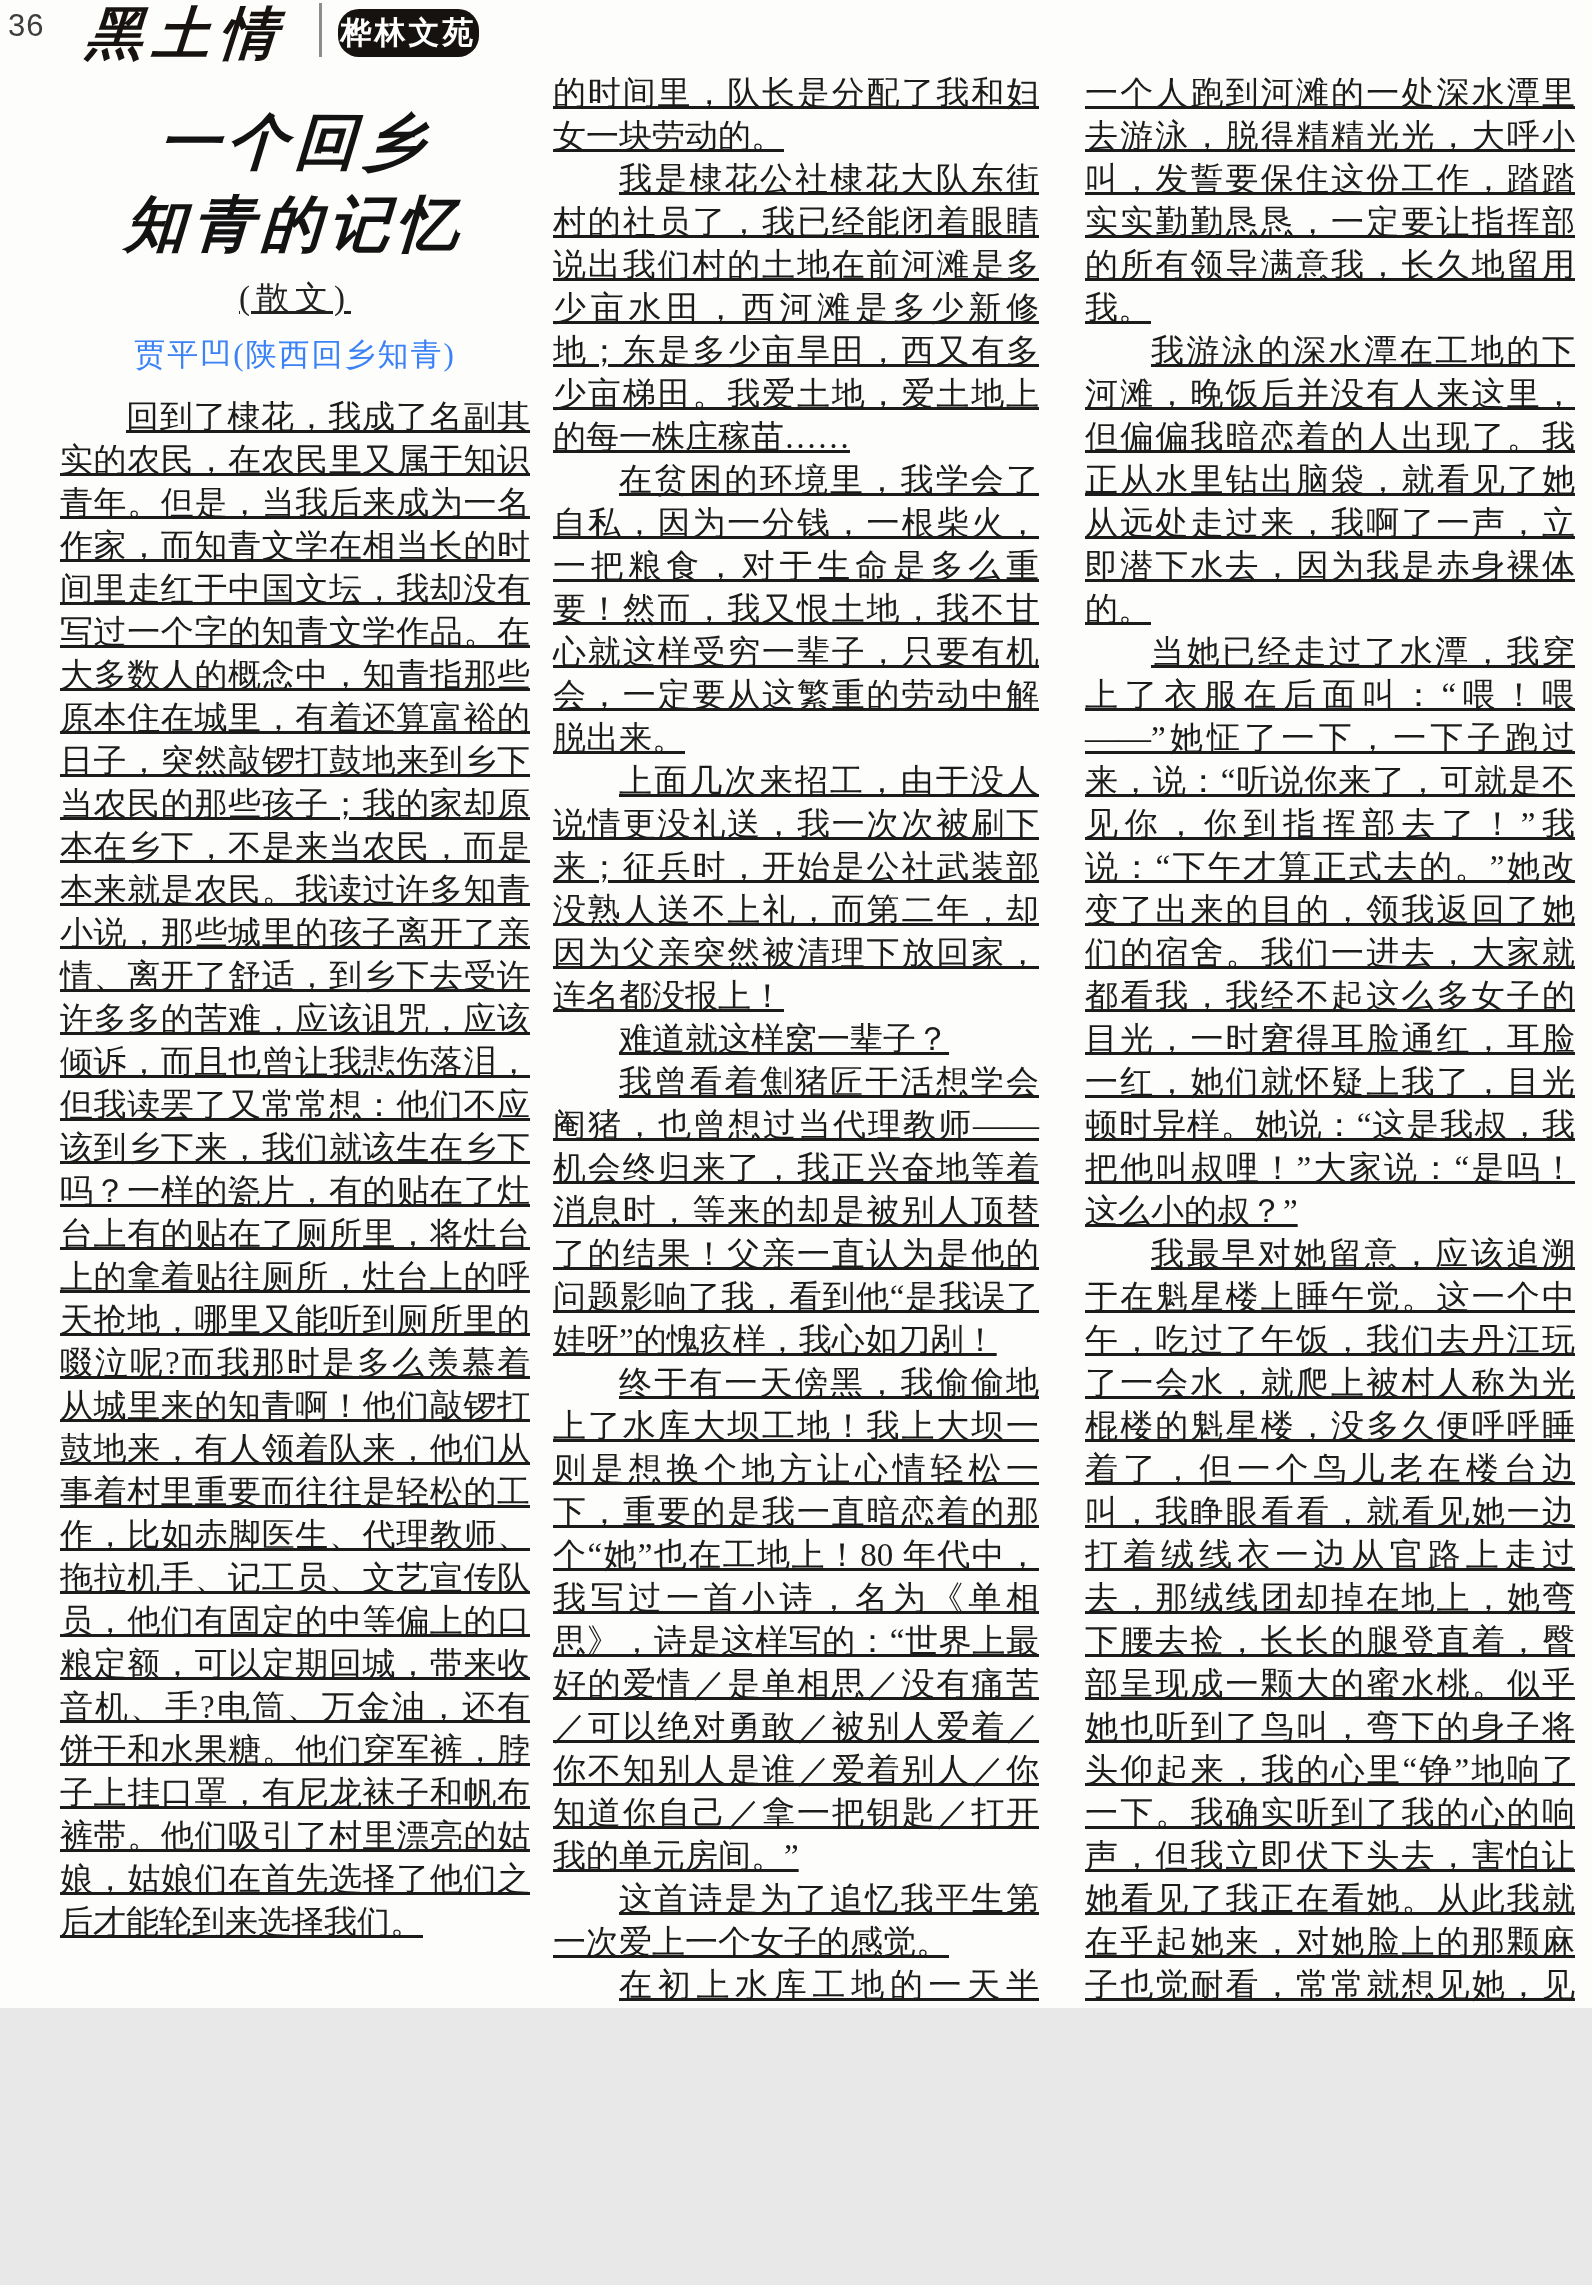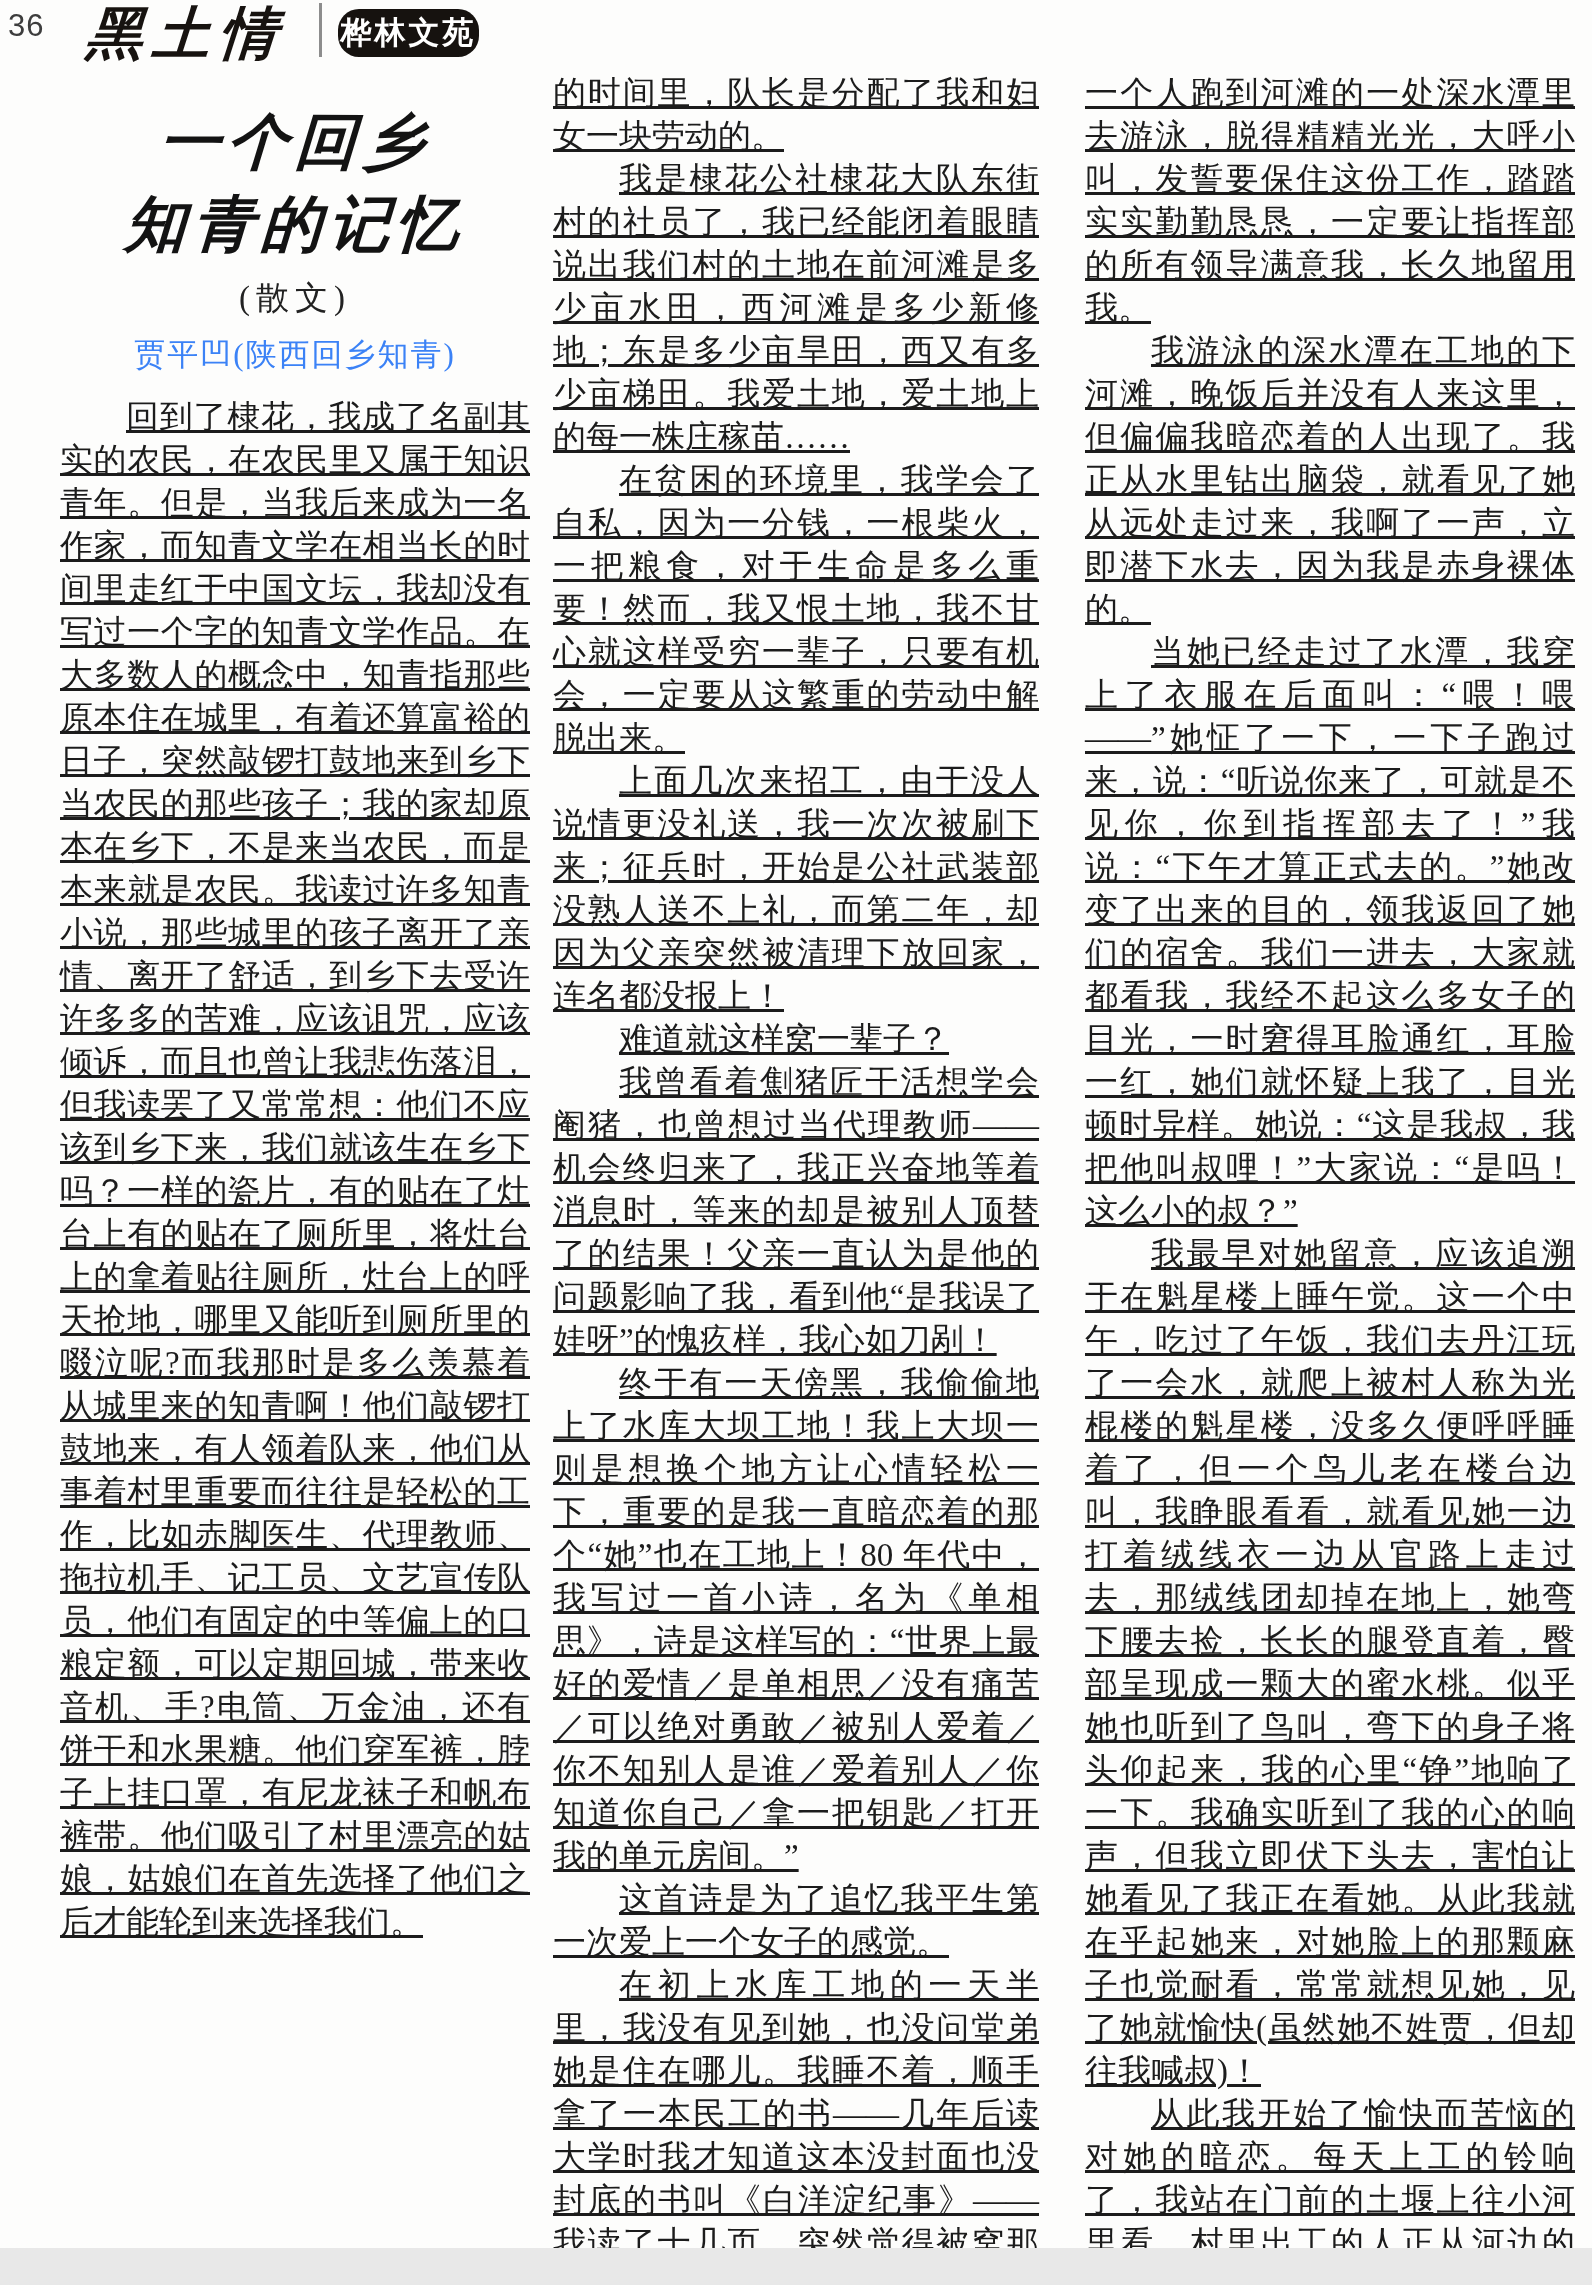--- a/index.html
+++ b/index.html
@@ -1,17 +1,17 @@
 <!DOCTYPE html>
 <html style="--paper: #fdfdfc; --ink: #1c1c1c; --box: #16120f;"><head>
 <meta charset="utf-8">
 <style>
   html,body{margin:0;padding:0;background:#e8e8e8;}
   .page{
-    position:relative;width:1592px;height:2248px;margin:0 auto;
+    position:relative;width:1592px;height:2008px;margin:0 auto;
     background:var(--paper,#fdfdfc);overflow:hidden;
     color:var(--ink,#1c1c1c);
     font-family:"Liberation Serif","DejaVu Serif",serif;
   }
   
   .pageno{
     position:absolute;left:8px;top:8px;
     font-family:"Liberation Sans","DejaVu Sans",sans-serif;
     font-size:31px;color:#3d3d3d;letter-spacing:1px;
   }
@@ -48,21 +48,21 @@
   
   .title-block{
     text-align:center;padding-top:30px;margin-bottom:26px;
   }
   .art-title{
     font-size:61px;line-height:82px;font-weight:900;
     letter-spacing:7px;color:#131313;
     font-style:italic;transform:skewX(-3deg);
   }
   .art-genre{
-    margin-top:16px;font-size:33px;line-height:33px;letter-spacing:6px;color:#222;
+    margin-top:16px;font-size:33px;line-height:33px;letter-spacing:6px;color:#222;text-decoration:underline;
   }
   .art-author{
     margin-top:24px;font-size:31px;line-height:31px;letter-spacing:2px;color:#3b82f6;
   }
 </style>
 </head>
 <body>
 
 <div class="page">
 

